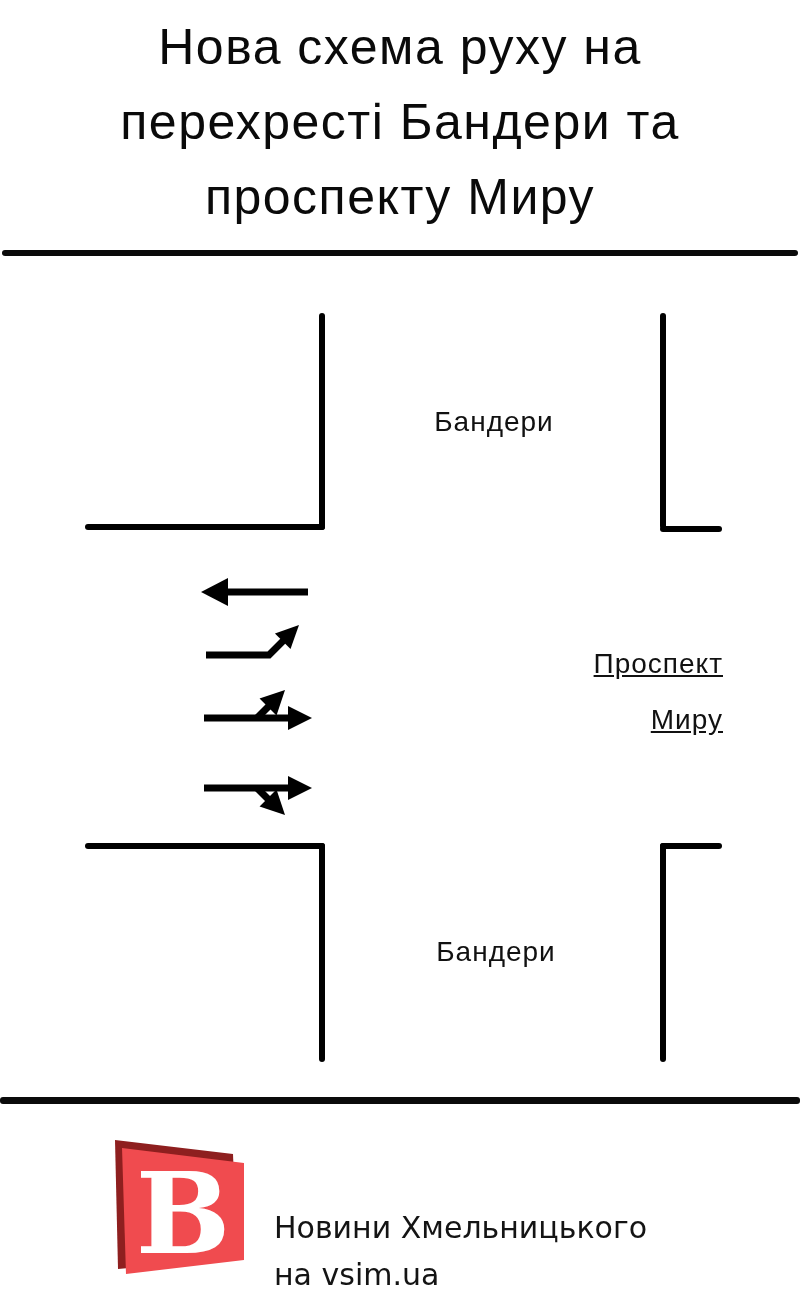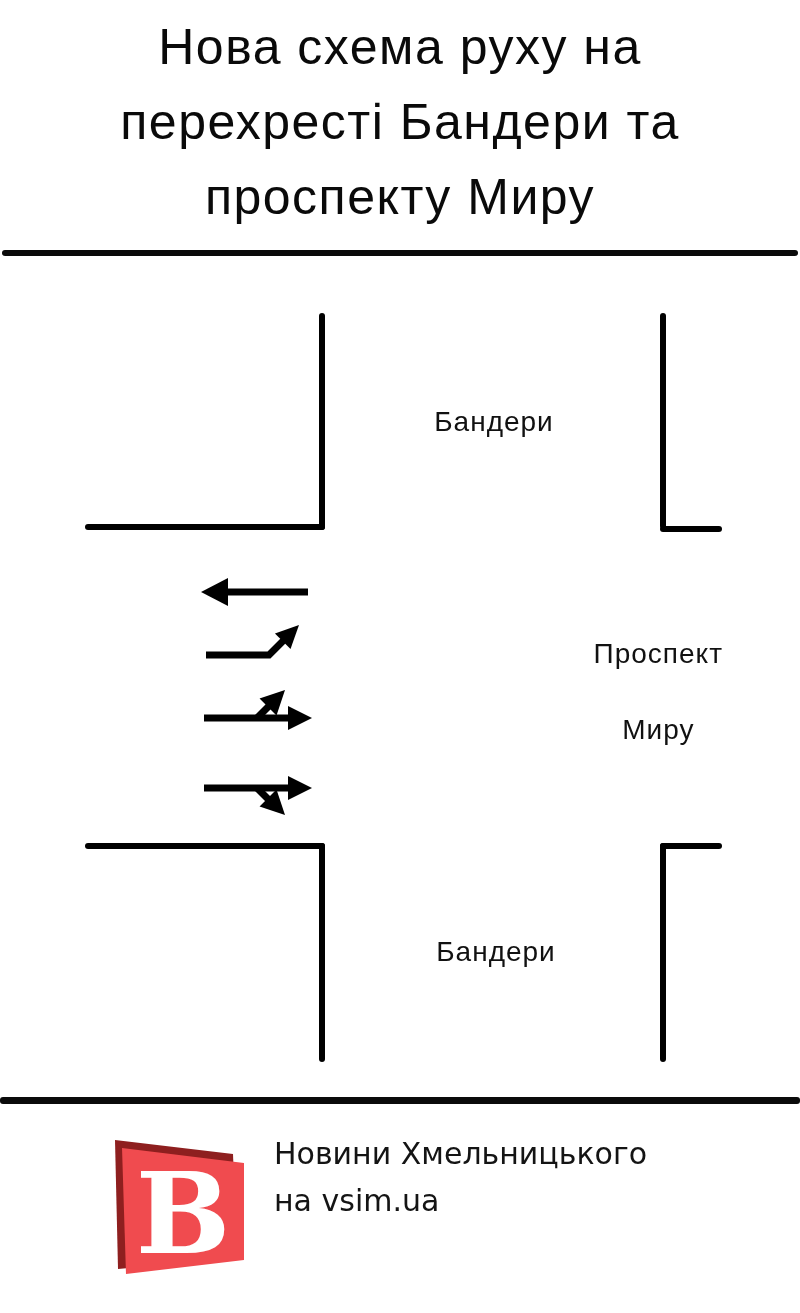--- a/index.html
+++ b/index.html
@@ -38,29 +38,29 @@
     font-size:28px;
     font-weight:300;
     letter-spacing:1px;
     color:#111;
     white-space:pre-line;
   }
   .label-bandery-top{left:494px;top:422px;transform:translate(-50%,-50%);}
   .label-bandery-bottom{left:496px;top:952px;transform:translate(-50%,-50%);}
   .label-prospekt{
     right:77px;top:692px;transform:translateY(-50%);
-    text-align:center;line-height:76px;
+    text-align:right;line-height:56px;text-decoration:underline;
   }
   .arrow{position:absolute;}
   .arrow svg{display:block;overflow:visible;}
   .arrow line,.arrow path{stroke:#000;stroke-width:7;fill:none;}
   .arrow polygon{fill:#000;stroke:none;}
   .footer-caption{
     position:absolute;
-    left:274px;top:1130px;
+    left:274px;top:1204px;
     font-family:"DejaVu Sans","Liberation Sans",sans-serif;
     font-size:30px;line-height:47px;
     font-weight:400;
     color:#141414;
     white-space:pre-line;
   }
   .logo{position:absolute;left:110px;top:1136px;width:140px;height:140px;}
   .logo svg{display:block;}
   .logo .letter{
     font-family:"DejaVu Serif","Liberation Serif",serif;

